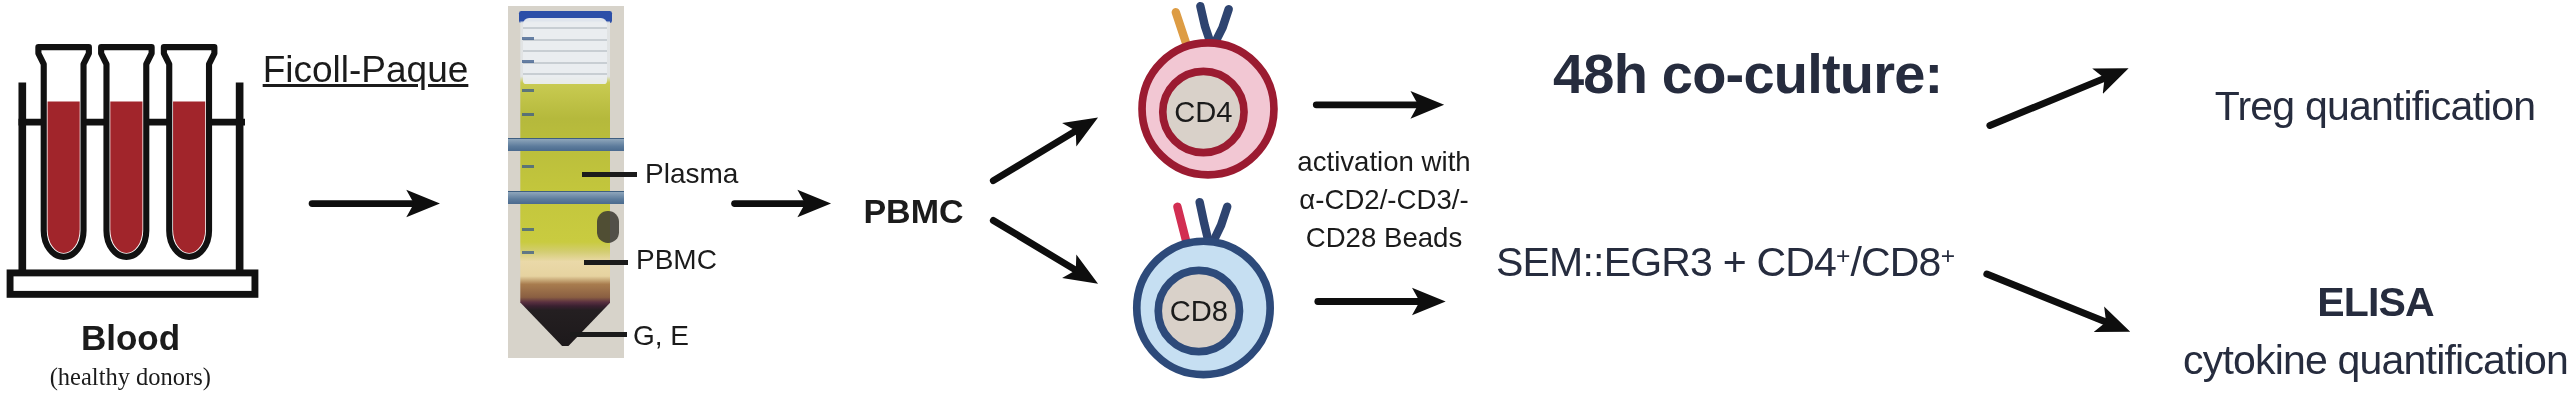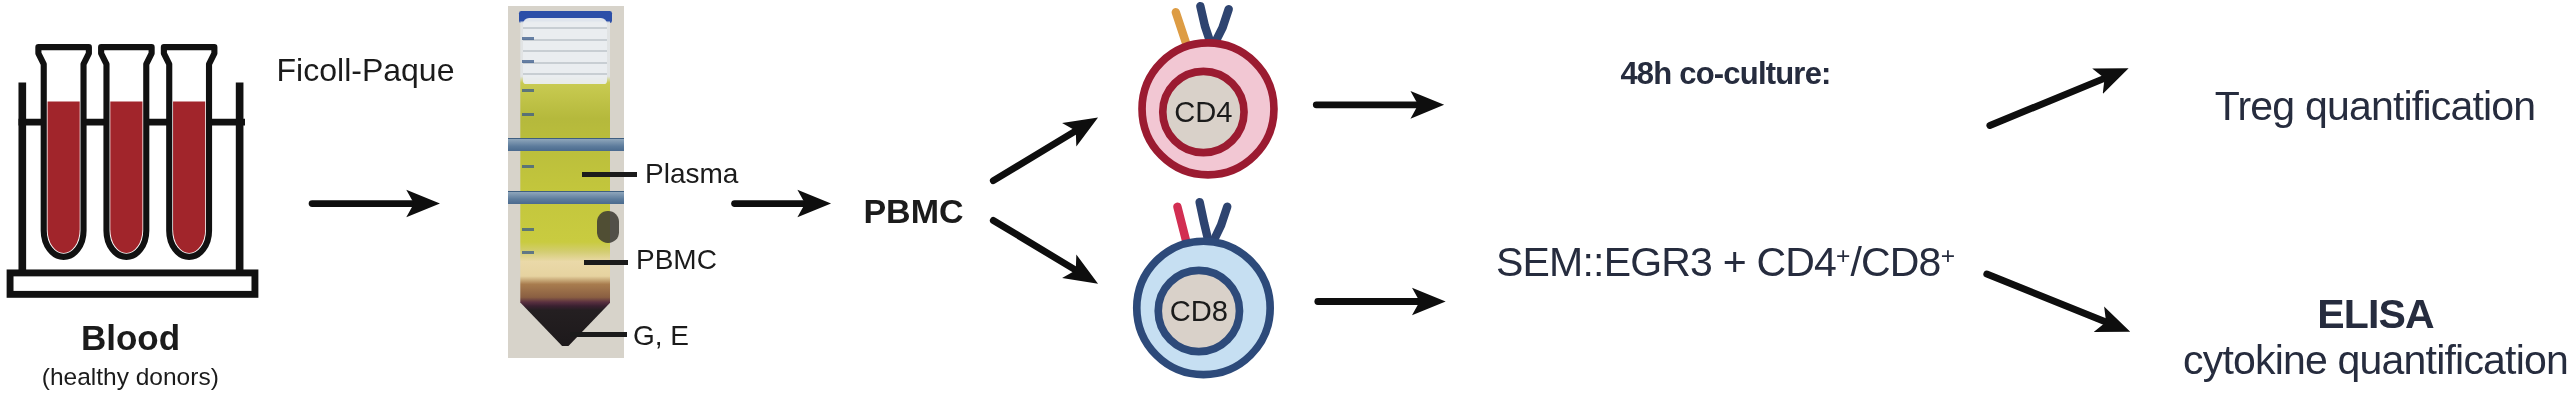--- a/index.html
+++ b/index.html
@@ -7,24 +7,24 @@
   .stage{position:relative;width:2576px;height:398px;background:#ffffff;overflow:hidden;}
   .abs{position:absolute;}
   .center{text-align:center;}
   .nowrap{white-space:nowrap;}
   .t-black{color:var(--c-text-dark);}
   .t-navy{color:var(--c-text-navy);}
   .bold{font-weight:bold;}
   .cond{letter-spacing:-0.8px;}
 
   
-  .ficoll{left:253px;top:48px;width:225px;font-size:32px;line-height:44px;}
+  .ficoll{left:253px;top:48px;width:225px;font-size:37px;line-height:44px;text-decoration:underline;}
   
   .blood-title{left:31px;top:318px;width:199px;font-size:35px;}
-  .blood-sub{left:15.3px;top:363px;width:230px;font-size:24.5px;}
+  .blood-sub{left:15.3px;top:363px;width:230px;font-size:24.5px;font-family:Liberation Serif, serif;}
 
   
   .photo{left:508px;top:6.1px;width:116px;height:352px;background:var(--c-photo-bg);overflow:hidden;}
   .tubebody{position:absolute;left:12.3px;top:15.3px;width:90px;height:325px;
     clip-path:polygon(0 0,100% 0,100% 86.5%,53% 100%,47% 100%,0 86.5%);
     background:linear-gradient(180deg,
       rgba(226,229,231,0.9) 0%, rgba(226,229,231,0.9) 17%,
       #c9cb52 19%, #b5b93c 30%, #c3c63c 52%, #c9cb40 68%, #d3cd72 71%,
       #ead9a8 74%, #e6d3a0 78.5%,
       #a87c4e 81%, #8a5f42 85%,
@@ -47,29 +47,29 @@
   .pbmc-layer-label{left:636px;top:244px;}
   .ge-label{left:633px;top:320px;}
 
   
   .pbmc-node{left:860px;top:192px;width:107px;font-size:34px;}
 
   
   .activation{left:1272px;top:143px;width:224px;font-size:27.6px;line-height:38px;}
 
   
-  .cocult-title{left:1553px;top:52px;width:345px;font-size:31px;line-height:44px;}
+  .cocult-title{left:1553px;top:52px;width:345px;font-size:56px;line-height:44px;}
   .cocult-line{left:1496px;font-size:41px;line-height:44px;}
   .cocult-line1{top:143px;} .cocult-line2{top:234px;}
   .cocult-line sup, .rich sup{font-size:.6em;vertical-align:.5em;letter-spacing:0;}
 
   
   .flow-title{left:2184px;top:9.2px;width:383px;font-size:41px;}
   .flow-sub{left:2176px;top:67px;width:398px;font-size:41px;margin-top:16px;}
-  .elisa-title{left:2184px;top:291px;width:383px;font-size:41px;}
+  .elisa-title{left:2184px;top:279px;width:383px;font-size:41px;}
   .elisa-sub{left:2171px;top:337px;width:409px;font-size:41px;}
 
   svg{display:block;}
 </style>
 </head>
 <body>
 
 <div class="stage">
 
   <svg class="abs" style="left:0;top:0;" width="2576" height="398" viewBox="0 0 3362 520">
@@ -157,20 +157,25 @@
     <g fill="none" stroke-linecap="round" stroke-linejoin="round">
       <line x1="72" y1="14" x2="84" y2="61" style="stroke:var(--c-receptor-red)" stroke-width="11"></line>
       <path d="M101,8 L107,36 L113,61" style="stroke:var(--c-receptor-navy)" stroke-width="11"></path>
       <path d="M137,14 L129,38 L118,61" style="stroke:var(--c-receptor-navy)" stroke-width="11"></path>
     </g>
     <circle cx="106" cy="146" r="87" style="fill:var(--c-cd8-membrane);stroke:var(--c-cd8-border)" stroke-width="10"></circle>
     <circle cx="100" cy="150" r="53" style="fill:var(--c-nucleus-fill);stroke:var(--c-cd8-border)" stroke-width="10"></circle>
     <text x="100" y="163" text-anchor="middle" font-size="38" style="fill:var(--c-text-dark)">CD8</text>
   </svg>
 
+  <div class="abs center t-black activation">
+    <div>activation with</div>
+    <div>α-CD2/-CD3/-</div>
+    <div>CD28 Beads</div>
+  </div>
 
   <div class="abs center t-navy bold cond cocult-title nowrap">48h co-culture:</div>
   <div class="abs t-navy cond cocult-line cocult-line2 nowrap rich"><span>SEM::EGR3 + CD4</span><sup>+</sup><span>/CD8</span><sup>+</sup></div>
 
   <div class="abs center t-navy cond flow-sub nowrap">Treg quantification</div>
   <div class="abs center t-navy bold cond elisa-title nowrap">ELISA</div>
   <div class="abs center t-navy cond elisa-sub nowrap">cytokine quantification</div>
 
 </div>
 

